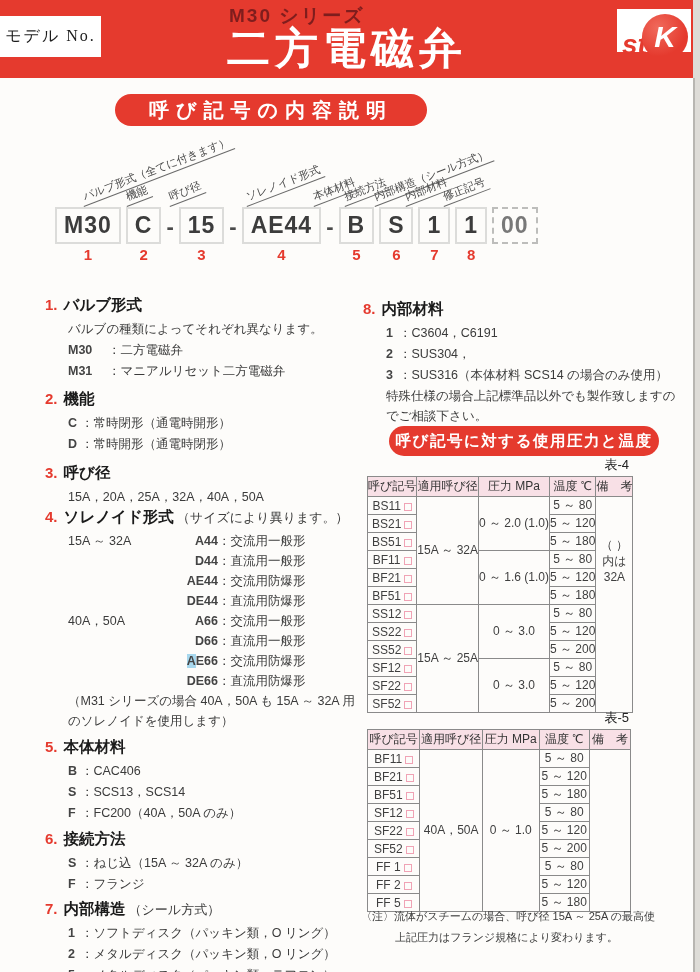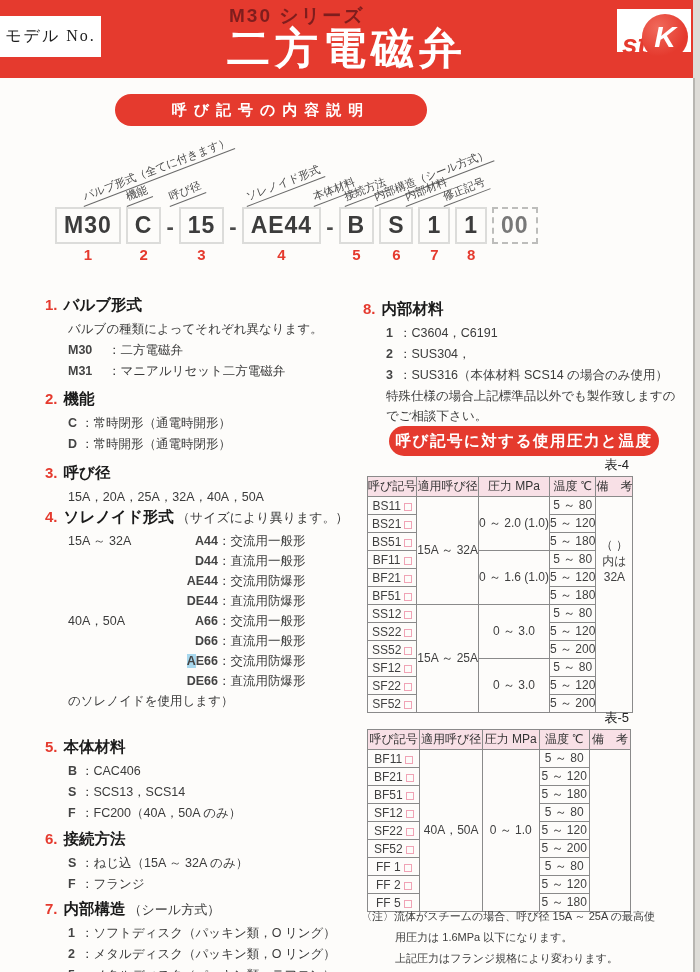--- a/index.html
+++ b/index.html
@@ -27,21 +27,21 @@
   .logo-box { position:absolute; right:9px; top:9px; width:74px; height:43px; background:#fff; }
   .logo-st { position:absolute; left:5px; top:20px; color:var(--accent,#e53a2e); font-weight:bold; font-style:italic; font-size:28px; }
   .logo-circle {
     position:absolute; right:3px; top:5px; width:46px; height:46px; border-radius:50%;
     background:radial-gradient(circle at 35% 30%, #f06a5c, var(--accent,#e53a2e) 65%);
     display:flex; align-items:center; justify-content:center;
   }
   .logo-circle span { color:#fff; font-weight:bold; font-style:italic; font-size:30px; }
   
   .pill { position:absolute; background:var(--accent,#e53a2e); color:#fff; font-weight:bold; text-align:center; }
-  .pill-1 { left:115px; top:94px; width:312px; height:32px; line-height:32px; border-radius:17px; font-size:15px; letter-spacing:7px; }
+  .pill-1 { left:115px; top:94px; width:312px; height:32px; line-height:32px; border-radius:17px; font-size:20px; letter-spacing:7px; }
   .pill-2 { left:389px; top:426px; width:270px; height:30px; line-height:30px; border-radius:16px; font-size:15.5px; letter-spacing:1.5px; }
   
   .diag {
     position:absolute; top:190px; font-size:11px; color:#4a4a4a; white-space:nowrap;
     border-bottom:1px solid #6a6a6a; padding:0 3px 1px 3px;
     transform:rotate(-21deg); transform-origin:left bottom;
   }
   .dg-0{left:84px} .dg-1{left:127px} .dg-2{left:170px} .dg-3{left:247px} .dg-4{left:314px}
   .dg-5{left:345px} .dg-6{left:375px} .dg-7{left:406px} .dg-8{left:444px}
   
@@ -245,20 +245,21 @@
           <span class="sol-code"><span class="hl">A</span>E66</span>
           <span>：</span>
           <span>交流用防爆形</span>
         </div>
         <div class="sol-row">
           <span class="sol-size"></span>
           <span class="sol-code">DE66</span>
           <span>：</span>
           <span>直流用防爆形</span>
         </div>
+        <div class="sec-note">（M31 シリーズの場合 40A，50A も 15A ～ 32A 用</div>
         <div class="sec-note">のソレノイドを使用します）</div>
       </div>
     </div>
   <div class="sec sec-5">
       <div class="sec-head"><span class="sec-num">5.</span><span class="sec-title">本体材料</span></div>
       <div class="sec-body">
         <div class="def">
           <span class="term">B</span>
           <span>：</span>
           <span>CAC406</span>
@@ -470,17 +471,16 @@
           <tr>
             <td class="codecell"><span>FF 5</span><span class="pbox"></span></td>
             <td>5 ～ 180</td>
           </tr>
         </tbody>
       </table>
     </div>
 
   <div class="footnote" id="footNote">
       <div class="fl">〈注〉流体がスチームの場合、呼び径 15A ～ 25A の最高使</div>
-      <div class="fl ind">用圧力は 1.6MPa 以下になります。</div>
       <div class="fl ind">上記圧力はフランジ規格により変わります。</div>
     </div>
 
 </div>
 
 </body></html>

